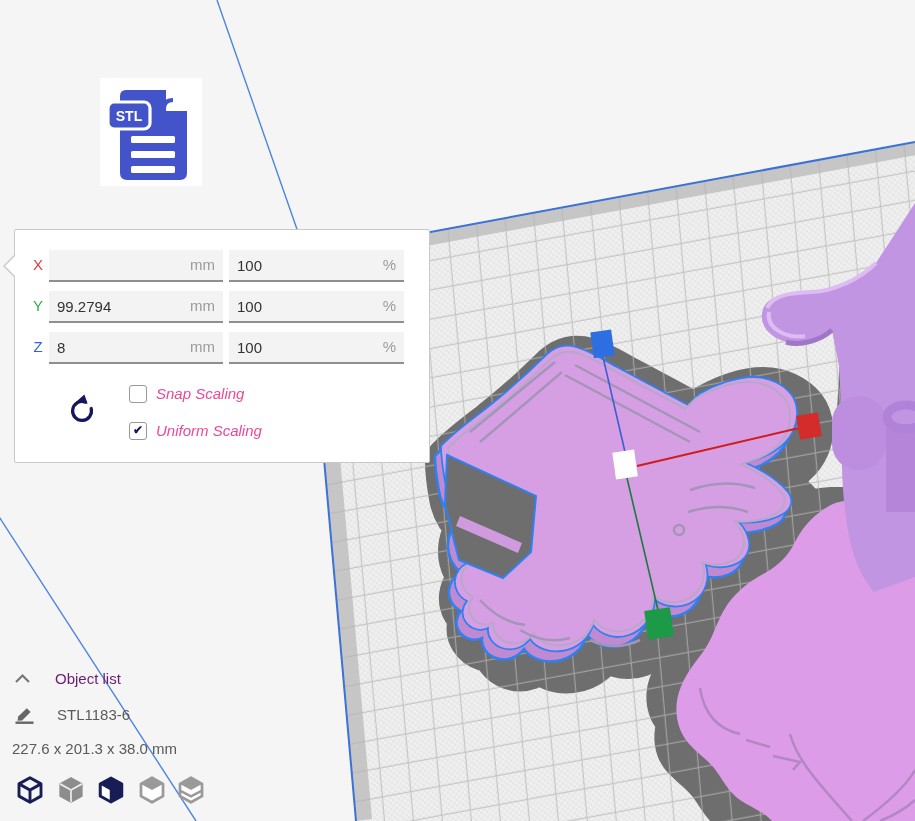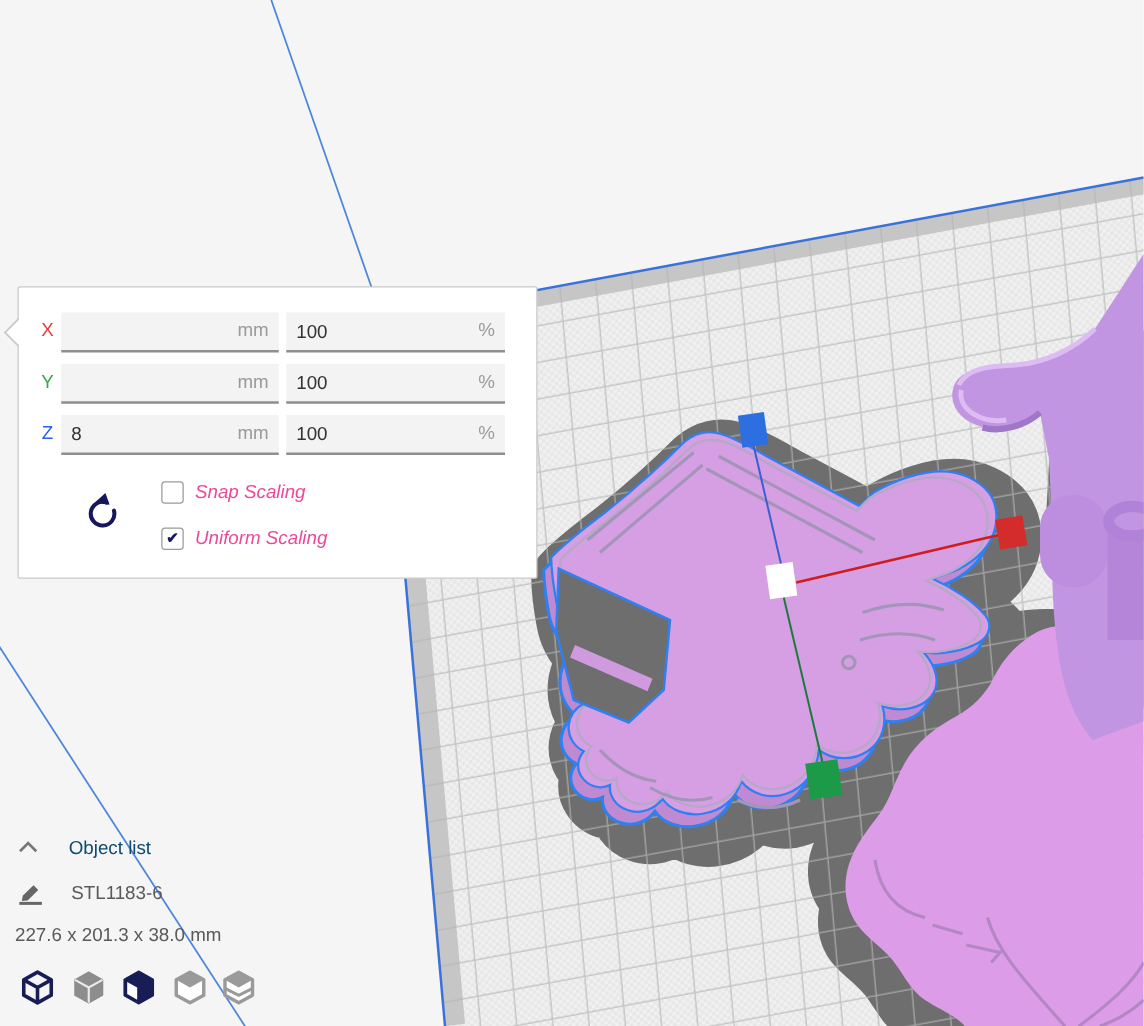--- a/index.html
+++ b/index.html
@@ -29,21 +29,21 @@
   .suffix { position:absolute; right:8px; top:0; height:30px; line-height:30px; font-size:15px; color:#9b9b9b;margin-left:28px; }
   .chk-row { position:absolute; left:114px; height:18px; }
   .chk-row.c0 { top:155px; } .chk-row.c1 { top:192px; }
   .chk-box { position:absolute; left:0; top:0; width:16px; height:16px; background:#fff; border:1px solid #9a9a9a;
            border-radius:3px; text-align:center; line-height:15px; font-size:12px; color:#16165c; font-weight:bold; }
   .chk-label { position:absolute; left:27px; top:0; height:18px; line-height:18px; font-size:15px; color:#ec4899; white-space:nowrap;font-style:italic; }
   .reset-btn { position:absolute; left:48px; top:162px; width:38px; height:38px; background:transparent; border:none; padding:0; cursor:pointer; }
 
   
   .objlist-header { position:absolute; left:14px; top:670px; height:18px; }
-  .objlist-title { position:absolute; left:55px; top:670px; font-size:15px; color:#0c4a6e; }
+  .objlist-title { position:absolute; left:55px; top:670px; font-size:15px; color:#701a75; }
   .objlist-item-icon { position:absolute; left:14px; top:704px; }
   .objlist-item-label { position:absolute; left:57px; top:706px; font-size:15px; color:#5a5a5a; }
   .objlist-dims { position:absolute; left:12px; top:740px; font-size:15px; color:#5a5a5a; }
 
   
   .toolbar { position:absolute; left:14px; top:775px; height:34px; }
   .tb-btn { position:absolute; top:0; width:32px; height:32px; background:transparent; border:none; padding:0; cursor:pointer; }
   .tb-btn.b0 { left:0px; } .tb-btn.b1 { left:41px; } .tb-btn.b2 { left:81px; } .tb-btn.b3 { left:122px; } .tb-btn.b4 { left:161px; }
 </style>
 </head>
@@ -145,39 +145,53 @@
       <line x1="603" y1="357" x2="625" y2="452" stroke="#3a5fd0" stroke-width="1.6"></line>
       <line x1="627" y1="478" x2="658" y2="610" stroke="#1d7a3f" stroke-width="1.6"></line>
       <line x1="637" y1="466" x2="799" y2="428" stroke="#d01c1c" stroke-width="2"></line>
       <rect x="592" y="331" width="21" height="26" fill="#2d6fe0" transform="rotate(-8 602 344)"></rect>
       <rect x="798" y="414" width="22" height="24" fill="#d42b2b" transform="rotate(-10 809 426)"></rect>
       <rect x="646" y="609" width="26" height="29" fill="#1d9a48" transform="rotate(-8 659 623)"></rect>
       <rect x="614" y="451" width="22" height="27" fill="#ffffff" transform="rotate(-8 625 464)"></rect>
     </g>
   </svg>
 
+  <div class="thumb">
+    <svg width="102" height="108" viewBox="0 0 102 108">
+      <path d="M26,12 L66,12 L87,33 L87,95 Q87,102 80,102 L27,102 Q20,102 20,95 L20,18 Q20,12 26,12 Z" fill="#4353c9"></path>
+      <path d="M66,10 L89,33 L66,33 Z" fill="#ffffff"></path>
+      <path d="M66,33 L87,33 L66,12 Z M66,33 Q66,23 76,23" fill="none" stroke="#4353c9" stroke-width="0"></path>
+      <path d="M64,31 Q64,22 73,22" fill="none" stroke="#4353c9" stroke-width="4"></path>
+      <rect x="8" y="24" width="42" height="27" rx="6" fill="#4353c9" stroke="#ffffff" stroke-width="3.2"></rect>
+      <text x="29" y="43" text-anchor="middle" font-family="Liberation Sans, sans-serif" font-size="14" font-weight="bold" fill="#ffffff">STL</text>
+      <rect x="31" y="58" width="44" height="7" rx="1.5" fill="#ffffff"></rect>
+      <rect x="31" y="73" width="44" height="7" rx="1.5" fill="#ffffff"></rect>
+      <rect x="31" y="88" width="44" height="7" rx="1.5" fill="#ffffff"></rect>
+    </svg>
+  </div>
 
   <div class="panel">
     <div class="panel-arrow-outer"></div>
     <div class="panel-arrow-inner"></div>
 
     <div class="srow r0">
       <div class="axis-label axis-x">X</div>
       <div class="field mm">
         <span class="suffix">mm</span>
       </div>
       <div class="field pct">
         <input type="text" value="100" style="">
         <span class="suffix">%</span>
       </div>
     </div>
 
     <div class="srow r1">
       <div class="axis-label axis-y">Y</div>
       <div class="field mm">
+        <input type="text" value="99.2794" style="">
         <span class="suffix">mm</span>
       </div>
       <div class="field pct">
         <input type="text" value="100" style="">
         <span class="suffix">%</span>
       </div>
     </div>
 
     <div class="srow r2">
       <div class="axis-label axis-z">Z</div>

